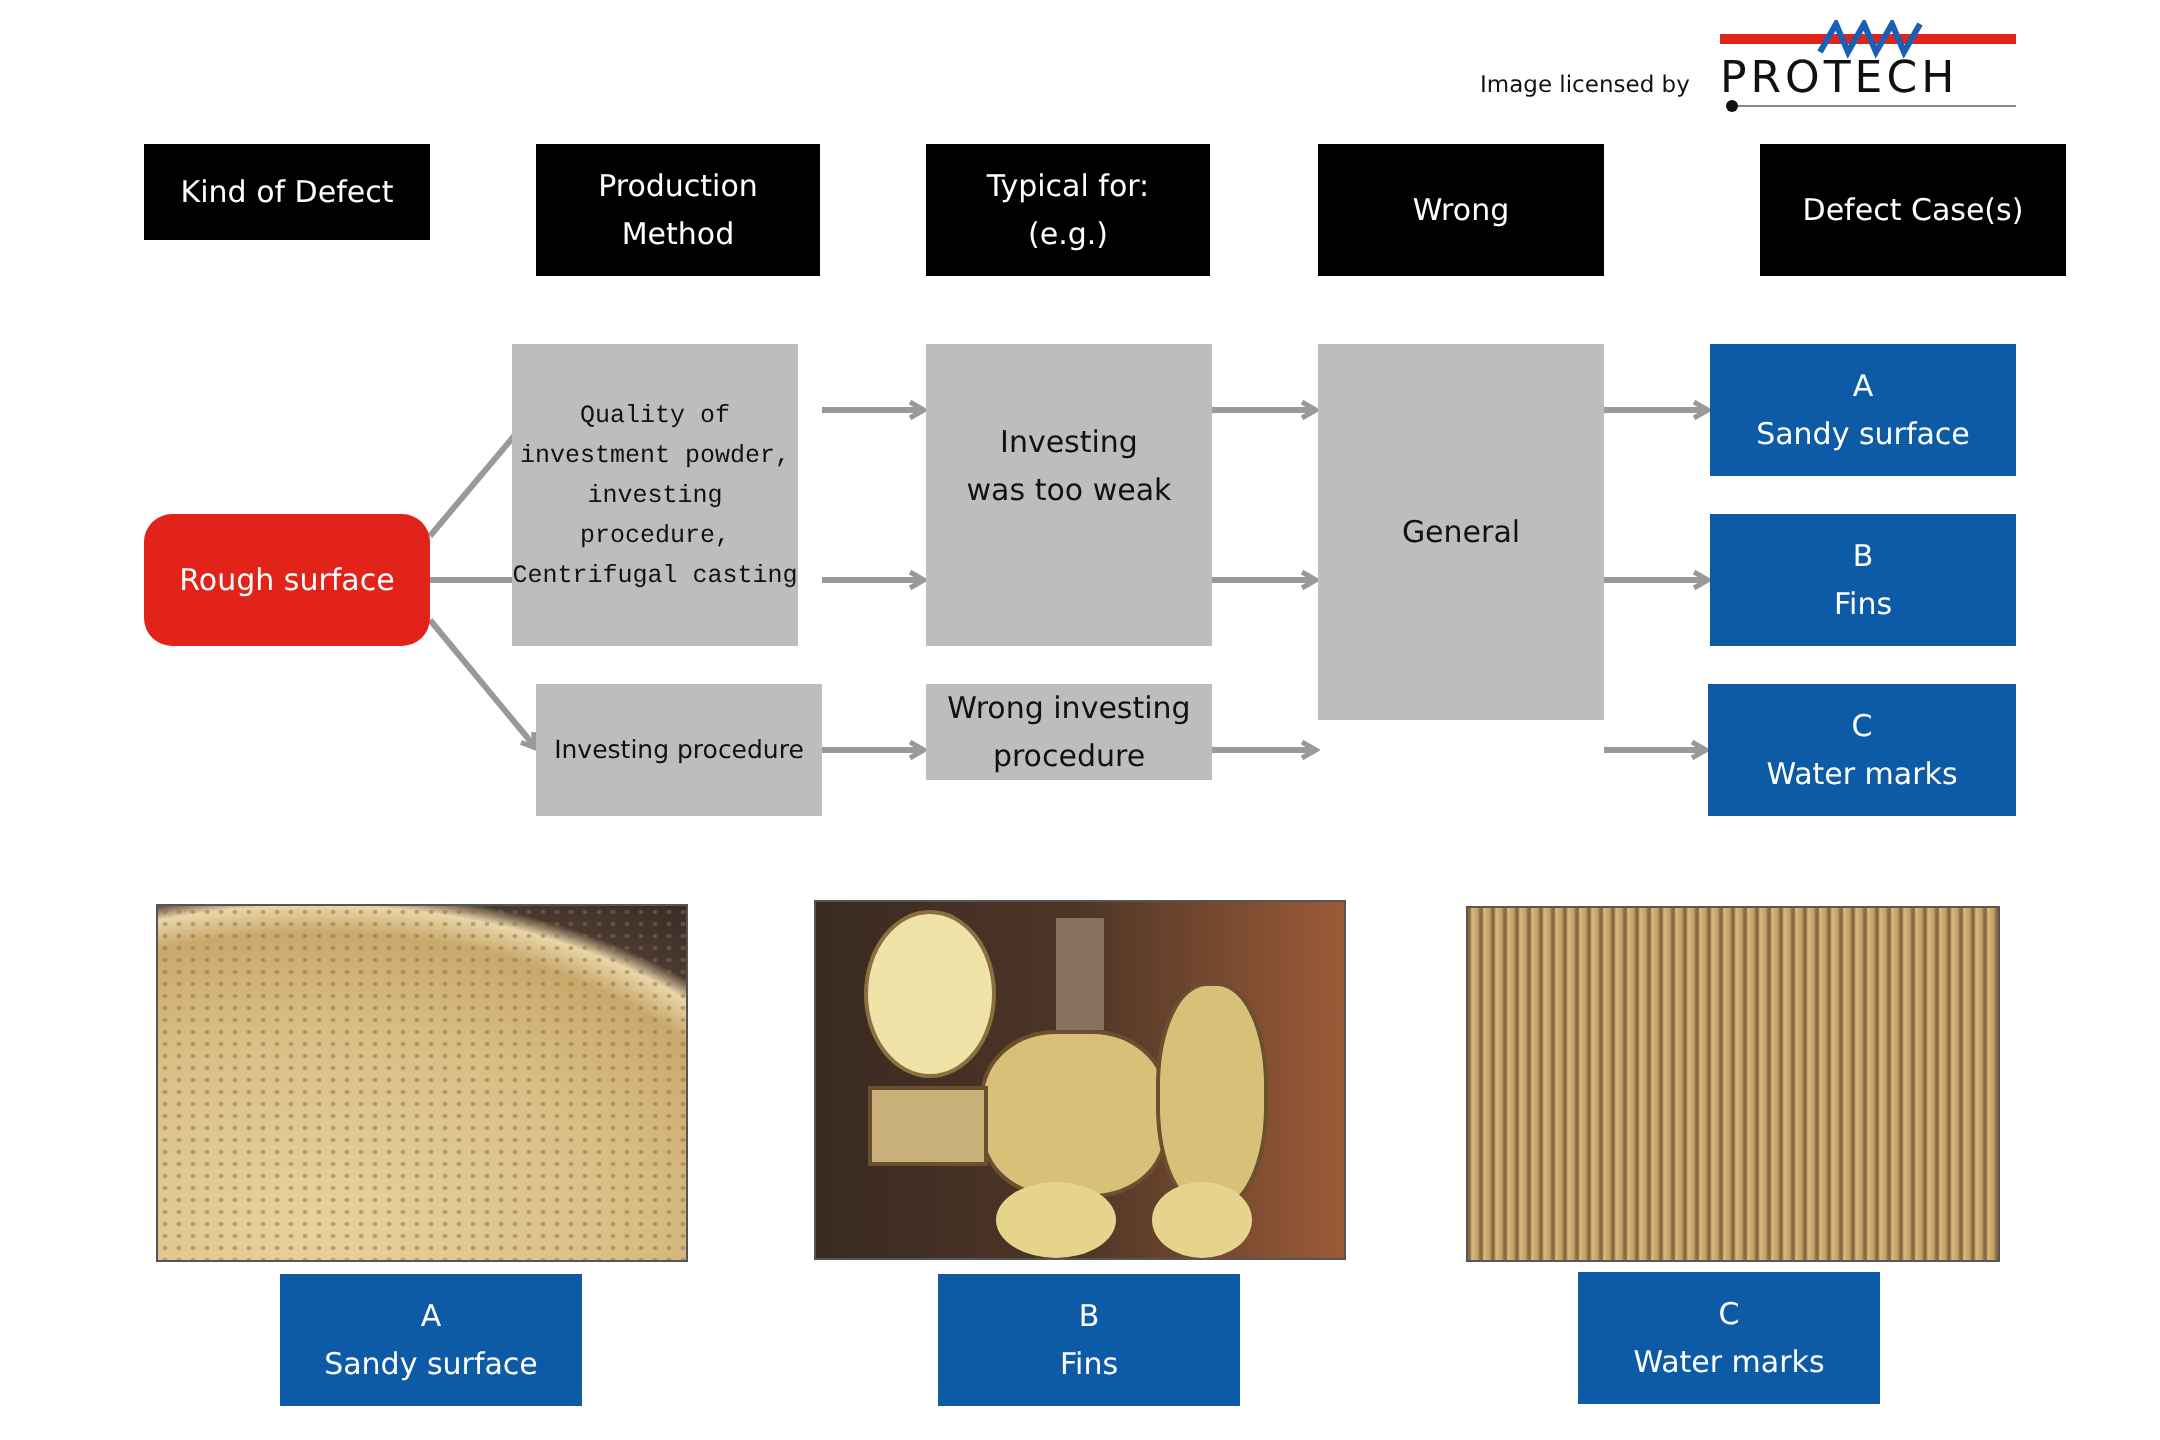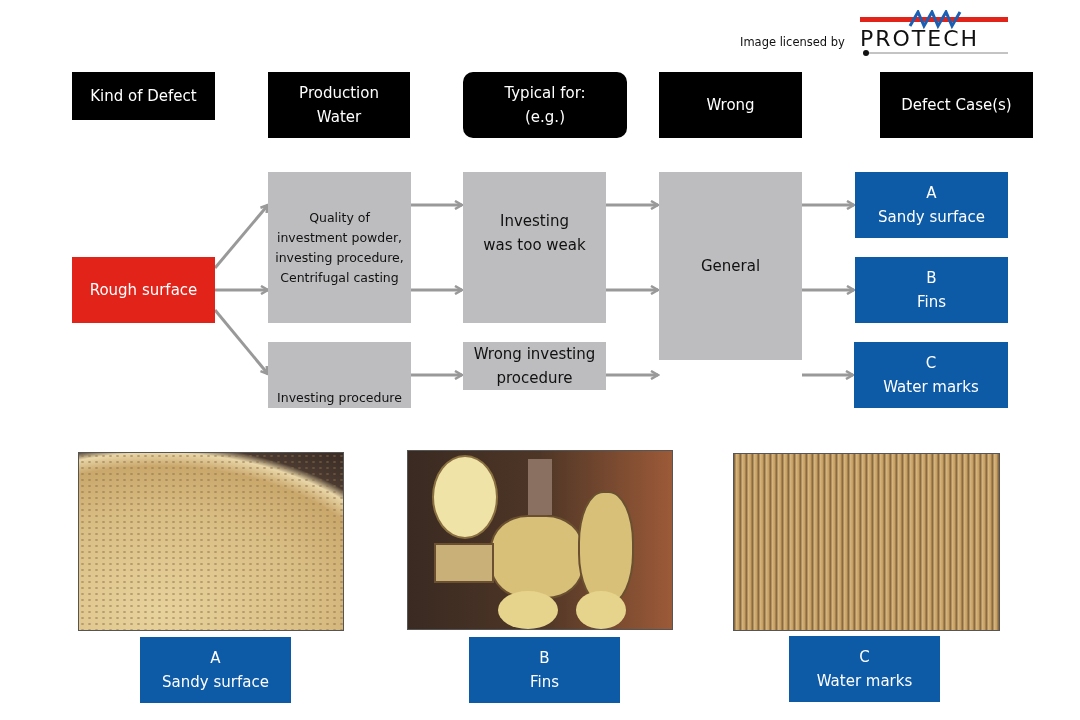--- a/index.html
+++ b/index.html
@@ -28,23 +28,23 @@
     <line x1="8" y1="43" x2="148" y2="43" stroke="#888" stroke-width="1"></line>
     <circle cx="6" cy="43" r="3" fill="#111"></circle>
   </svg>
 </div>
 
 <div class="box hdr" style="left:72px;top:72px;width:143px;height:48px;">
     <span class="ml">Kind of Defect</span>
   </div>
 <div class="box hdr" style="left:268px;top:72px;width:142px;height:66px;">
     <span class="ml">Production
-Water</span>
+Method</span>
   </div>
-<div class="box hdr" style="left:463px;top:72px;width:164px;height:66px;border-radius:10px;">
+<div class="box hdr" style="left:463px;top:72px;width:142px;height:66px;">
     <span class="ml">Typical for:
 (e.g.)</span>
   </div>
 <div class="box hdr" style="left:659px;top:72px;width:143px;height:66px;">
     <span class="ml">Wrong</span>
   </div>
 <div class="box hdr" style="left:880px;top:72px;width:153px;height:66px;">
     <span class="ml">Defect Case(s)</span>
   </div>
 
@@ -63,31 +63,31 @@
     <line x1="411" y1="375" x2="462" y2="375"></line>
     <line x1="606" y1="205" x2="658" y2="205"></line>
     <line x1="606" y1="290" x2="658" y2="290"></line>
     <line x1="606" y1="375" x2="658" y2="375"></line>
     <line x1="802" y1="205" x2="854" y2="205"></line>
     <line x1="802" y1="290" x2="854" y2="290"></line>
     <line x1="802" y1="375" x2="853" y2="375"></line>
   </g>
 </svg>
 
-<div class="box red" style="left:72px;top:257px;width:143px;height:66px;">
+<div class="box red" style="left:72px;top:257px;width:143px;height:66px;border-radius:14px;">
     <span>Rough surface</span>
   </div>
 
-<div class="box gray small" style="left:268px;top:172px;width:143px;height:151px;">
+<div class="box gray small" style="left:256px;top:172px;width:143px;height:151px;font-family:Liberation Mono, monospace;">
     <span class="ml">Quality of
 investment powder,
 investing procedure,
 Centrifugal casting</span>
   </div>
-<div class="box gray small" style="left:268px;top:342px;width:143px;height:66px;justify-content:flex-end;">
+<div class="box gray small" style="left:268px;top:342px;width:143px;height:66px;">
     <span class="ml">Investing procedure</span>
   </div>
 
 <div class="box gray mid" style="left:463px;top:172px;width:143px;height:151px;">
     <span class="ml" style="margin-top:-30px;">Investing
 was too weak</span>
   </div>
 <div class="box gray mid" style="left:463px;top:342px;width:143px;height:48px;">
     <span class="ml">Wrong investing
 procedure</span>

